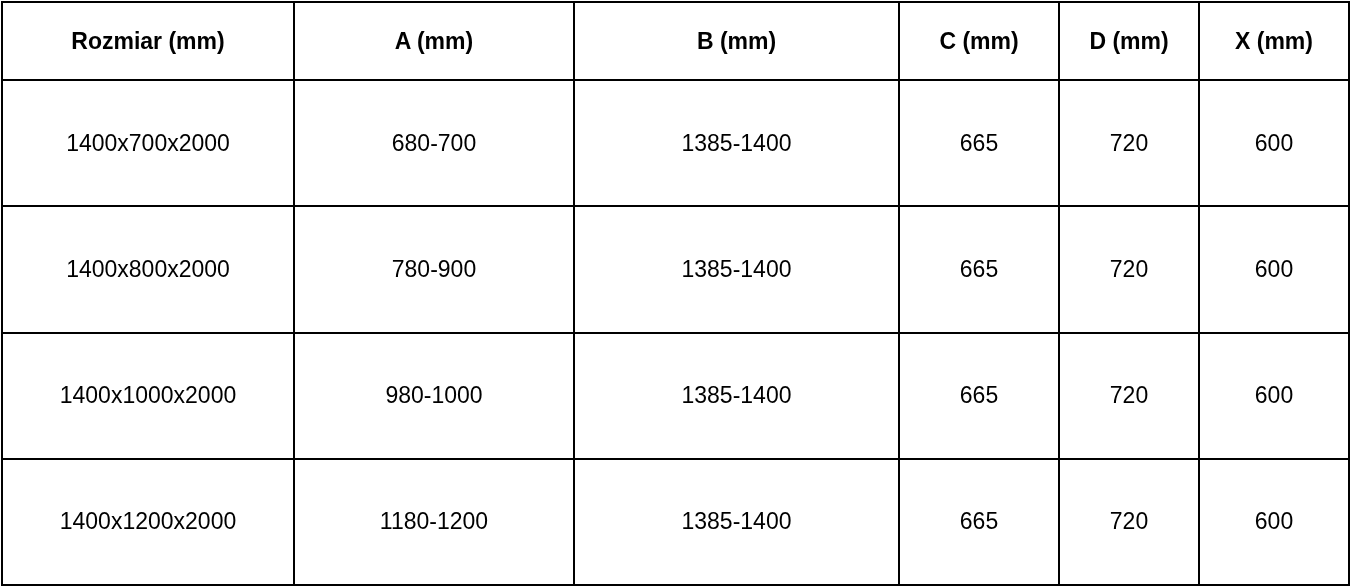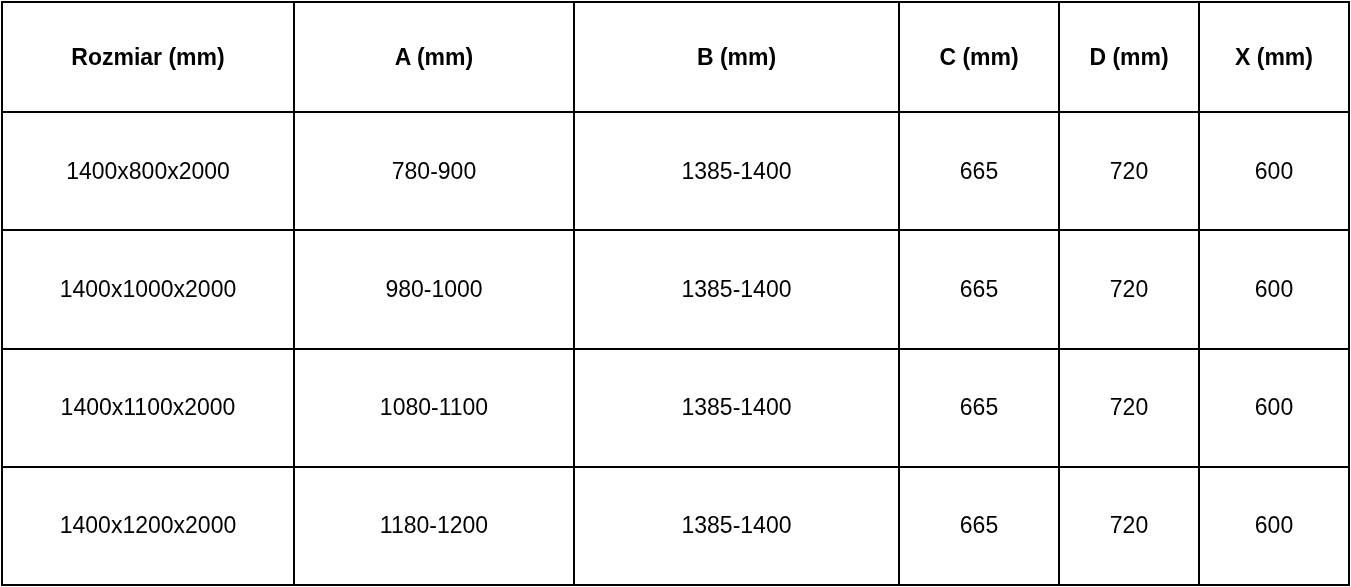--- a/index.html
+++ b/index.html
@@ -25,21 +25,21 @@
     height: 585px;
     table-layout: fixed;
     margin: 1px 0 0 1px;
   }
   table.size-table td,
   table.size-table th {
     border: 2px solid #000000;
     text-align: center;
     vertical-align: middle;
     font-size: 23px;
-    padding: 16px 4px;
+    padding: 0 4px;
     white-space: nowrap;
   }
   table.size-table thead th {
     font-weight: bold;
     font-size: 23px;
     height: 76px;
   }
   table.size-table tbody td {
     font-weight: normal;
     height: 64px;
@@ -70,38 +70,38 @@
         <th>Rozmiar (mm)</th>
         <th>A (mm)</th>
         <th>B (mm)</th>
         <th>C (mm)</th>
         <th>D (mm)</th>
         <th>X (mm)</th>
       </tr>
     </thead>
     <tbody>
       <tr>
+        <td>1400x700x2000</td>
+        <td>680-700</td>
+        <td>1385-1400</td>
+        <td>665</td>
+        <td>720</td>
+        <td>600</td>
+      </tr>
+      <tr>
         <td>1400x800x2000</td>
         <td>780-900</td>
         <td>1385-1400</td>
         <td>665</td>
         <td>720</td>
         <td>600</td>
       </tr>
       <tr>
         <td>1400x1000x2000</td>
         <td>980-1000</td>
-        <td>1385-1400</td>
-        <td>665</td>
-        <td>720</td>
-        <td>600</td>
-      </tr>
-      <tr>
-        <td>1400x1100x2000</td>
-        <td>1080-1100</td>
         <td>1385-1400</td>
         <td>665</td>
         <td>720</td>
         <td>600</td>
       </tr>
       <tr>
         <td>1400x1200x2000</td>
         <td>1180-1200</td>
         <td>1385-1400</td>
         <td>665</td>

